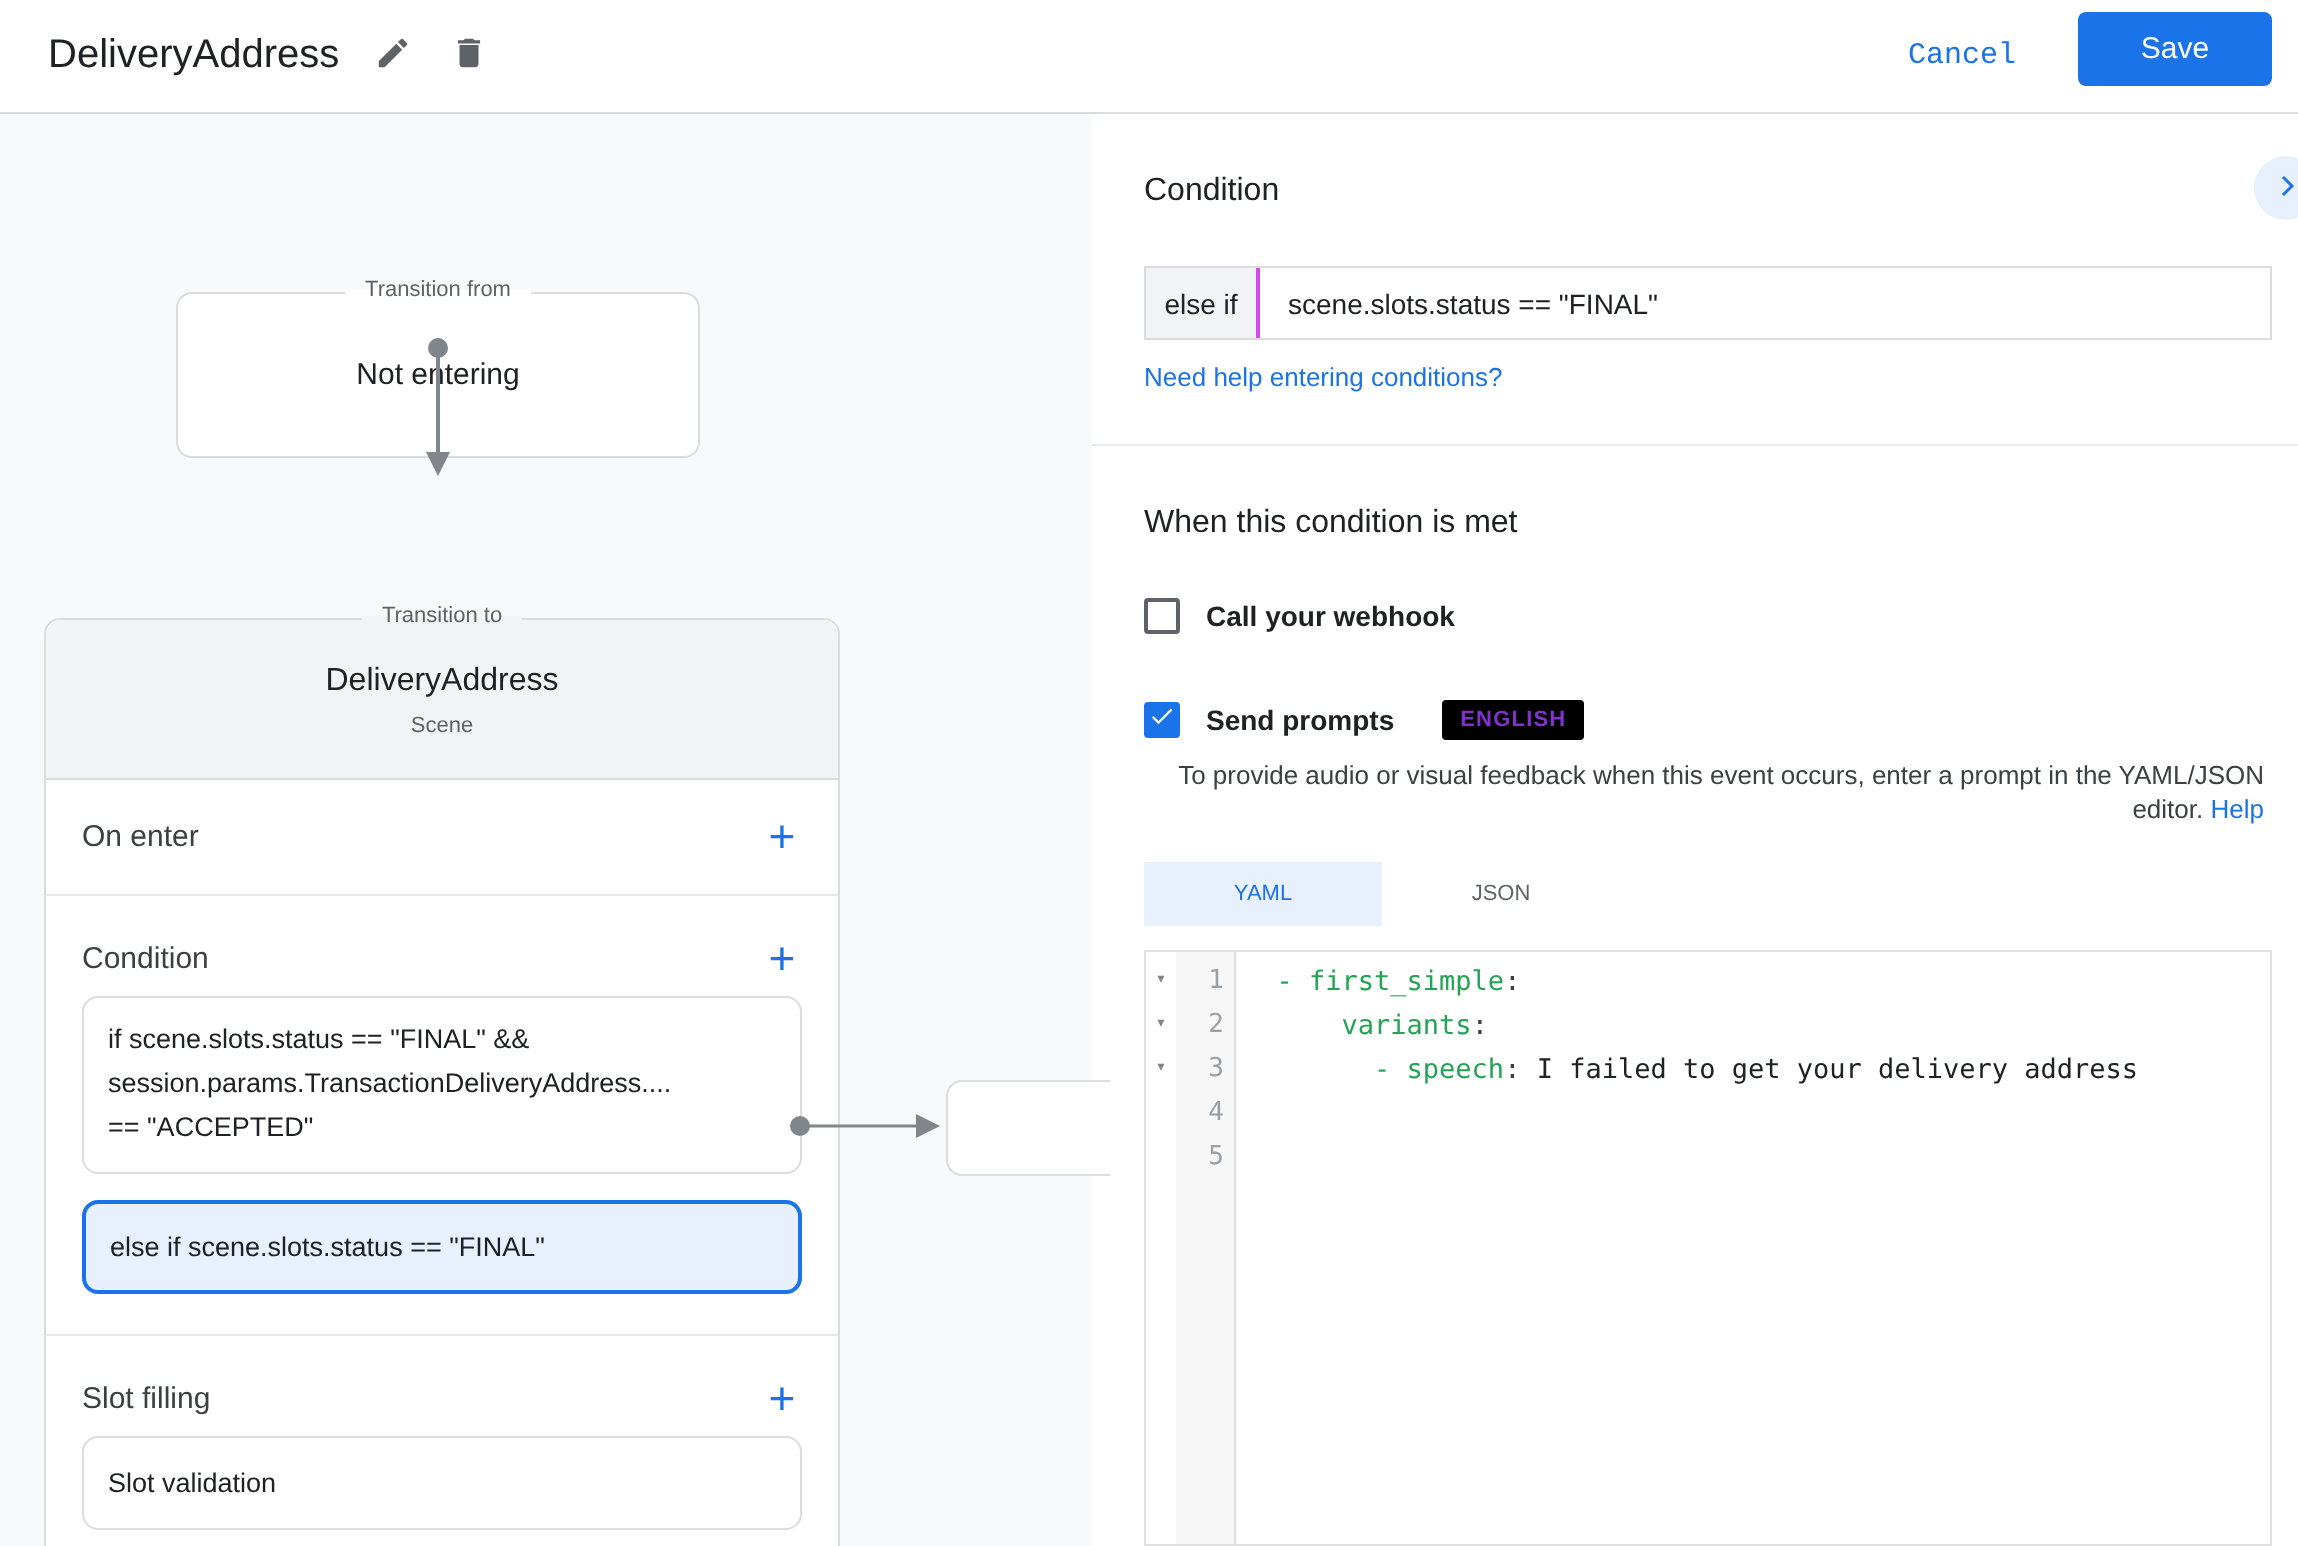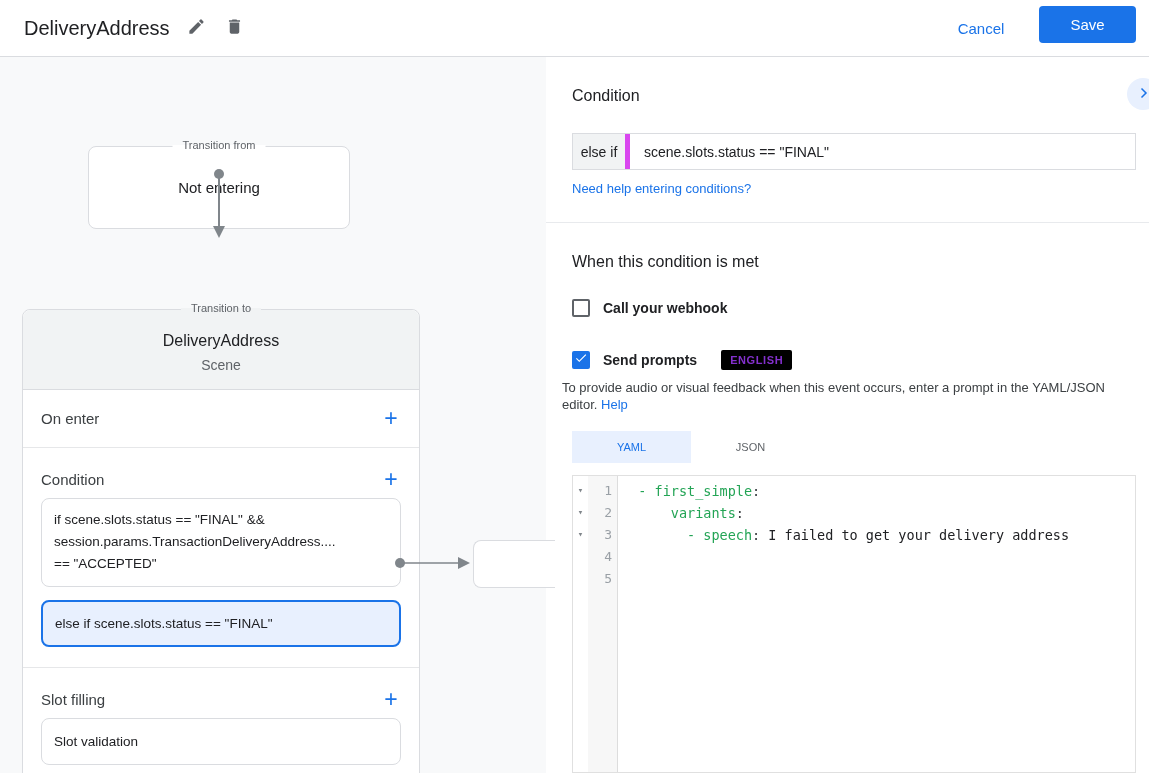--- a/index.html
+++ b/index.html
@@ -12,21 +12,21 @@
             border-bottom:1px solid #dadce0; display:flex; align-items:center; }
   .topbar-title { position:absolute; left:24px; top:50%; transform:translateY(-50%);
                   font-size:20px; color:#202124; }
   .icon-btn { position:absolute; top:50%; transform:translateY(-50%); width:24px; height:24px;
               border:none; background:transparent; cursor:pointer; display:flex; align-items:center; justify-content:center; }
   .icon-btn svg { fill:#5f6368; }
   .btn-edit { left:184px; }
   .btn-delete { left:222px; }
   .btn-cancel { position:absolute; left:948px; top:50%; transform:translateY(-50%); width:66px;
                 background:transparent; border:none; color:#1a73e8; font-size:15px; font-weight:500;
-                font-family:Liberation Sans, sans-serif; cursor:pointer; text-align:center; }
+                font-family:Liberation Mono, monospace; cursor:pointer; text-align:center; }
   .btn-save { position:absolute; left:1039px; top:6px; width:97px; height:37px; background:#1a73e8;
               border:none; border-radius:4px; color:#fff; font-size:15px; font-weight:500;
               font-family:"Liberation Sans",sans-serif; cursor:pointer; }
 
   
   .left-panel { position:absolute; left:0; top:57px; width:594px; height:716px;
                 background:#f8f9fa; border-right:1px solid #e4e5e7; }
 
   .node-box { position:absolute; border:1px solid #dadce0; border-radius:8px; background:#fff; }
   .node-legend { position:absolute; top:-8px; left:50%; transform:translateX(-50%);
@@ -37,21 +37,21 @@
   .transition-from { left:88px; top:89px; width:262px; height:83px;
                      display:flex; align-items:center; justify-content:center; }
   .transition-from-text { font-size:15px; color:#202124; }
 
   .arrow-svg { position:absolute; }
 
   .transition-to { left:22px; top:252px; width:398px; height:530px; border-radius:8px 8px 0 0; }
   .tt-header { height:80px; background:#f1f3f4; border-bottom:1px solid #dadce0;
                border-radius:8px 8px 0 0; text-align:center; padding-top:22px; }
   .tt-title { font-size:16px; color:#202124; }
-  .tt-subtitle { font-size:14px; color:#5f6368; margin-top:7px; }
+  .tt-subtitle { font-size:11px; color:#5f6368; margin-top:7px; }
 
   .scene-row { display:flex; align-items:center; justify-content:space-between;
                height:58px; padding:0 14px 0 18px; border-bottom:1px solid #e6e7e9; cursor:default; }
   .scene-row-label, .scene-sec-label { font-size:15px; color:#3c4043; }
   .plus-btn { border:none; background:transparent; color:#1a73e8; font-size:23px; font-weight:300;
               line-height:1; cursor:pointer; width:28px; height:28px; font-family:"Liberation Sans",sans-serif; }
 
   .scene-section { padding:12px 18px 20px 18px; border-bottom:1px solid #e6e7e9; }
   .scene-section.last { border-bottom:none; }
   .sec-head { display:flex; align-items:center; justify-content:space-between; height:38px; padding-right:-4px; }
@@ -71,37 +71,37 @@
   
   .right-panel { position:absolute; left:546px; top:57px; width:603px; height:716px; background:#fff; }
   .rp-heading { position:absolute; left:26px; font-size:16px; color:#202124; }
   .collapse-btn { position:absolute; left:1127px; top:78px; width:32px; height:32px; border-radius:50%;
                   background:#e8f0fe; border:none; cursor:pointer; z-index:6;
                   display:flex; align-items:center; justify-content:flex-start; padding-left:7px; }
   .collapse-btn svg { fill:#1a73e8; }
 
   .cond-input-group { position:absolute; left:26px; top:76px; width:564px; height:37px;
                       border:1px solid #dadce0; display:flex; background:#fff; }
-  .cond-prefix { width:57px; background:#f1f3f4; border-right:5px solid #d946ef;
+  .cond-prefix { width:57px; background:#f1f3f4; border-right:2px solid #d946ef;
                  display:flex; align-items:center; justify-content:center; font-size:14px; color:#202124; }
   .cond-value { flex:1; border:none; outline:none; padding:0 14px; font-size:14px; color:#202124;
                 font-family:"Liberation Sans",sans-serif; background:#fff; }
   .help-link { position:absolute; left:26px; top:124px; font-size:13px; color:#1a73e8;
                text-decoration:none; cursor:pointer; }
   .rp-divider { position:absolute; left:0; top:165px; width:603px; height:1px; background:#e8eaed; }
 
   .checkbox-row { position:absolute; left:26px; display:flex; align-items:center; }
   .checkbox { width:18px; height:18px; border-radius:2px; flex:none; cursor:pointer; }
   .checkbox.unchecked { border:2px solid #5f6368; background:#fff; }
   .checkbox.checked { border:none; background:#1a73e8; display:flex; align-items:center; justify-content:center; }
   .checkbox-label { margin-left:13px; font-size:14px; font-weight:bold; color:#202124; }
   .lang-badge { margin-left:24px; background:#000000; color:#8430ce; font-size:11px; font-weight:bold;
                 letter-spacing:0.6px; padding:4px 9px; border-radius:2px; }
 
-  .rp-desc { position:absolute; left:16px; top:322px; width:558px; font-size:13px; line-height:17px; color:#3c4043; }
+  .rp-desc { position:absolute; left:28px; top:322px; width:558px; font-size:13px; line-height:17px; color:#3c4043;text-align:right; }
   .rp-desc a { color:#1a73e8; text-decoration:none; cursor:pointer; }
 
   .tabs { position:absolute; left:26px; top:374px; display:flex; }
   .tab { width:119px; height:32px; display:flex; align-items:center; justify-content:center;
          font-size:11px; font-weight:500; cursor:pointer; color:#5f6368; background:transparent; border:none;
          font-family:Liberation Sans, sans-serif; }
   .tab.active { background:#e8f0fe; color:#1a73e8; }
 
   
   .editor { position:absolute; left:26px; top:418px; width:564px; height:298px;

